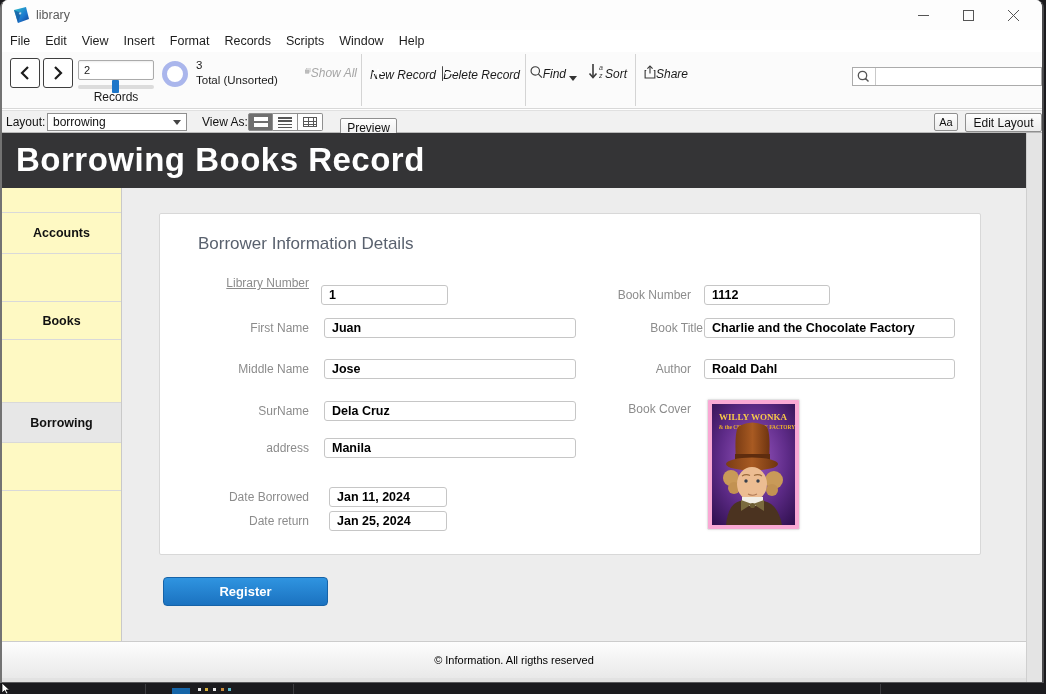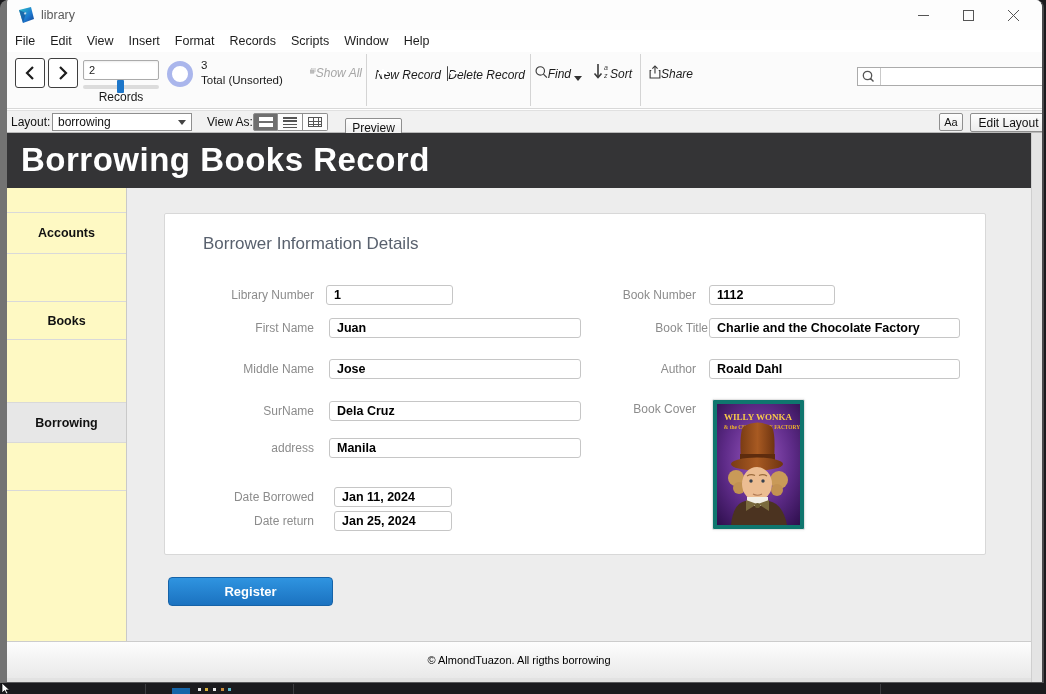--- a/index.html
+++ b/index.html
@@ -1,18 +1,18 @@
 <!DOCTYPE html>
 <html><head>
 <meta charset="utf-8">
 <style>
   html,body{margin:0;padding:0;width:1046px;height:694px;overflow:hidden;
     font-family:"Liberation Sans","DejaVu Sans",sans-serif;background:#1a1a1d;}
   .window{position:absolute;left:0;top:0;width:1044px;height:683px;background:#fff;
-    border-left:7px solid #737373;border-right:2px solid #4a4a4c;border-bottom:1px solid #5a5a5c;
+    border-left:2px solid #737373;border-right:2px solid #4a4a4c;border-bottom:1px solid #5a5a5c;
     border-radius:8px 8px 0 0;box-sizing:border-box;overflow:hidden;}
   
   .titlebar{position:absolute;left:0;top:0;width:100%;height:30px;background:#fdfdfd;}
   .app-icon{position:absolute;left:10px;top:6px;width:18px;height:18px;}
   .win-title{position:absolute;left:34px;top:0;line-height:30px;font-size:12.5px;color:#5a5a5a;}
   .win-controls{position:absolute;right:6px;top:0;height:30px;display:flex;}
   .win-btn{width:45px;height:30px;display:flex;align-items:center;justify-content:center;color:#555;}
   
   .menubar{position:absolute;left:0;top:30px;width:100%;height:22px;background:#fff;display:flex;align-items:center;padding-left:8px;box-sizing:border-box;}
   .menu-item{font-size:12.5px;color:#1d1d1d;padding:0 8px 0 0;margin-right:7px;}
@@ -62,21 +62,21 @@
   .scroll-strip{position:absolute;left:1024px;top:133px;width:18px;height:550px;background:#e4e4e4;border-left:1px solid #cfcfcf;box-sizing:border-box;}
   
   .content-bg{position:absolute;left:0;top:188px;width:1024px;height:453px;background:#ededed;}
   .sidebar{position:absolute;left:0;top:188px;width:120px;height:453px;background:#fef9c3;border-right:1px solid #c9c9c9;box-sizing:border-box;}
   .side-cell{position:absolute;left:0;width:119px;border-bottom:1px solid #d9d9d9;box-sizing:border-box;text-align:center;font-size:12.5px;font-weight:bold;color:#111;}
   .side-cell.selected{background:#e7e7e7;}
   .panel{position:absolute;left:157px;top:213px;width:822px;height:342px;background:#fff;border:1px solid #d8d8d8;border-radius:2px;box-sizing:border-box;}
   .panel-title{position:absolute;left:38px;top:20px;font-size:17px;color:#59616e;}
   .f-label{position:absolute;font-size:12px;color:#8c8c8c;text-align:right;}
   .f-input{position:absolute;height:20px;border:1px solid #c6c6c6;border-radius:3px;background:#fff;font-size:12.5px;font-weight:600;color:#000;padding:0 0 0 7px;box-sizing:border-box;font-family:inherit;}
-  .cover-box{position:absolute;left:547px;top:185px;width:93px;height:131px;background:#0f766e;border:1px solid #e2e2e2;border-radius:2px;box-shadow:0 0 3px rgba(0,0,0,.08);box-sizing:border-box;padding:4px;}
+  .cover-box{position:absolute;left:547px;top:185px;width:93px;height:131px;background:#f9a8d4;border:1px solid #e2e2e2;border-radius:2px;box-shadow:0 0 3px rgba(0,0,0,.08);box-sizing:border-box;padding:4px;}
   .register-btn{position:absolute;left:161px;top:577px;width:163px;height:27px;border:1px solid #1663a8;border-radius:4px;
     background:linear-gradient(#2f94e0,#1b72c0);color:#fff;font-size:13px;font-weight:bold;display:flex;align-items:center;justify-content:center;}
   .footer{position:absolute;left:0;top:641px;width:1024px;height:37px;background:linear-gradient(#fdfdfd,#e9e9e9);border-top:1px solid #cccccc;box-sizing:border-box;display:flex;align-items:center;justify-content:center;}
   .footer span{font-size:11px;color:#000;}
   .bottom-strip{position:absolute;left:0;top:678px;width:1024px;height:5px;background:#e2e2e2;}
   
   .taskbar{position:absolute;left:0;top:683px;width:1046px;height:11px;background:#1b1b1e;}
   .tk-div{position:absolute;top:1px;width:1px;height:10px;background:#3c3c40;}
   .tk-blue{position:absolute;left:172px;top:5px;width:18px;height:6px;background:#1565a8;}
   .tk-dot{position:absolute;top:5px;width:3px;height:3px;}
@@ -254,21 +254,21 @@
     <div class="side-cell" style="top:114px;height:38px;line-height:38px;">Books</div>
     <div class="side-cell" style="top:152px;height:63px;"></div>
     <div class="side-cell selected" style="top:215px;height:40px;line-height:40px;">Borrowing</div>
     <div class="side-cell" style="top:255px;height:48px;"></div>
     <div class="side-cell" style="top:303px;height:149px;border-bottom:none;"></div>
   </div>
 
   <div class="panel">
     <div class="panel-title">Borrower Information Details</div>
 
-    <div class="f-label" style="left:0;top:74px;width:149px;">Library Number</div>
+    <div class="f-label" style="left:0;top:62px;width:149px;text-decoration:underline;">Library Number</div>
     <input class="f-input" style="left: 161px; top: 71px; width: 127px;" readonly="" value="1">
 
     <div class="f-label" style="left:0;top:107px;width:149px;">First Name</div>
     <input class="f-input" style="left: 164px; top: 104px; width: 252px;" readonly="" value="Juan">
 
     <div class="f-label" style="left:0;top:148px;width:149px;text-align:right;">Middle Name</div>
     <input class="f-input" style="left: 164px; top: 145px; width: 252px;" readonly="" value="Jose">
 
     <div class="f-label" style="left:0;top:190px;width:149px;">SurName</div>
     <input class="f-input" style="left: 164px; top: 187px; width: 252px;" readonly="" value="Dela Cruz">
@@ -325,21 +325,21 @@
         <rect x="30" y="93" width="21" height="9" fill="#f2efe6"></rect>
         <path d="M40 100 l-11 -4 l0 11 z M41 100 l11 -4 l0 11 z" fill="#7a6a3d"></path>
         <circle cx="40.5" cy="101.5" r="2.6" fill="#6b5c32"></circle>
       </svg>
     </div>
   </div>
 
   <div class="register-btn">Register</div>
 
   <div class="footer">
-    <span>© AlmondTuazon. All rigths borrowing</span>
+    <span>© Information. All rigths reserved</span>
   </div>
   <div class="bottom-strip"></div>
 </div>
 
 <div class="taskbar">
   <svg style="position:absolute;left:1px;top:0;" width="9" height="11" viewBox="0 0 9 11">
     <path d="M1 0 L1 10 L3.5 7.5 L5.5 11 L7 10 L5 7 L8.5 7 Z" fill="#fff" stroke="#000" stroke-width=".7"></path>
   </svg>
   <div class="tk-div" style="left:145px;"></div>
   <div class="tk-blue"></div>

